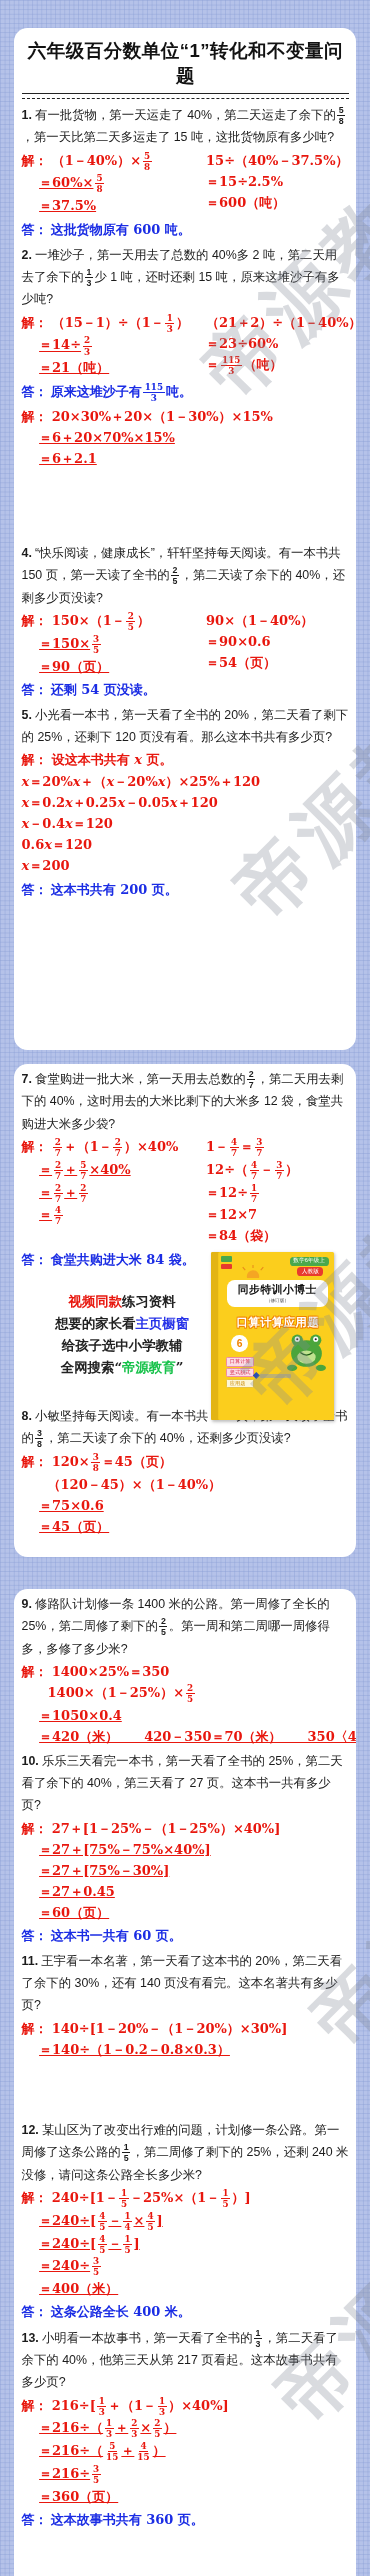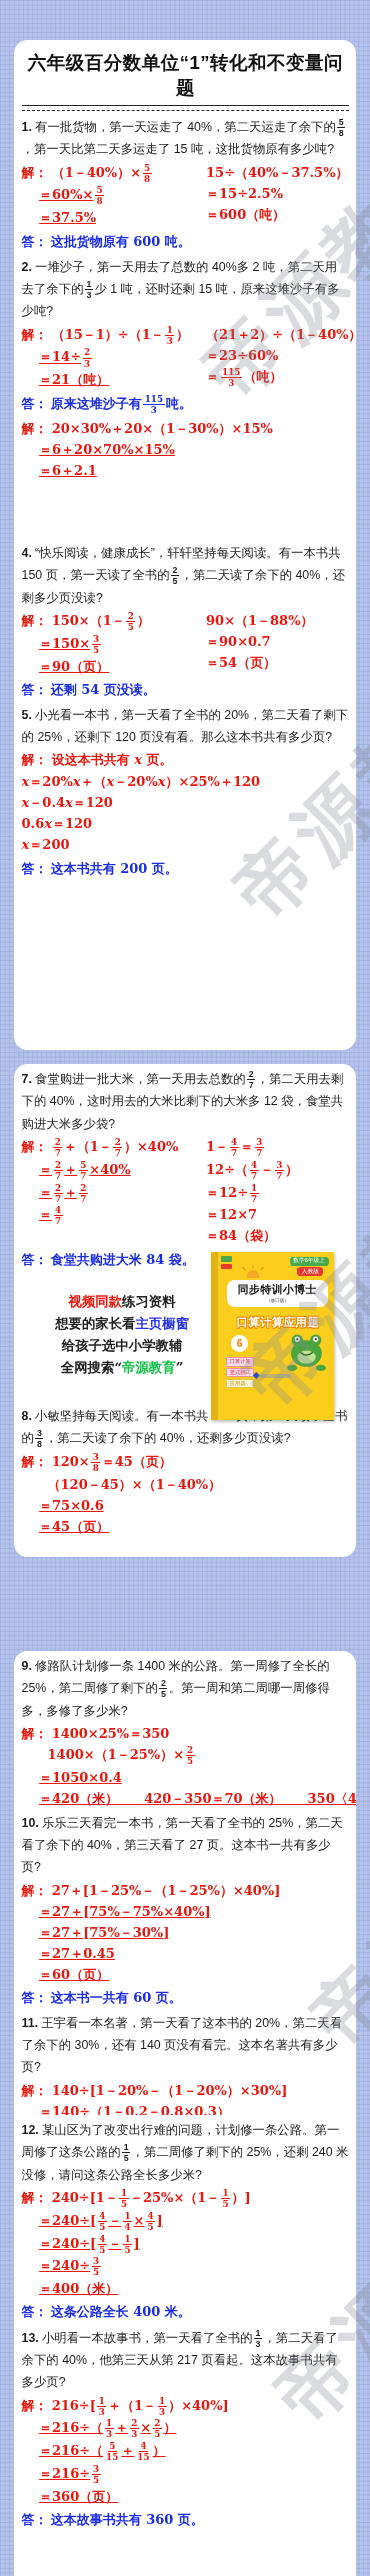--- a/index.html
+++ b/index.html
@@ -11,24 +11,24 @@
       linear-gradient(rgba(255,255,255,.75) 0.5px, transparent 0.5px),
       linear-gradient(90deg, rgba(255,255,255,.75) 0.5px, transparent 0.5px),
       linear-gradient(rgba(140,160,215,.45) 0.5px, transparent 0.5px),
       linear-gradient(90deg, rgba(140,160,215,.45) 0.5px, transparent 0.5px);
     background-size:23px 23px,23px 23px,4.6px 4.6px,4.6px 4.6px;
   }
   .card{
     position:absolute;left:14.4px;width:342px;background:#ffffff;
     border-radius:13.4px;padding:3.1px 7.2px;box-sizing:border-box;overflow:hidden;z-index:1;
   }
-  .card1{top:40px;height:577px;}
+  .card1{top:28px;height:577px;}
   .card2{top:538px;height:512px;}
   .card3{top:1064px;height:493px;}
-  .card4{top:1651px;height:592px;}
+  .card4{top:1589px;height:592px;}
   .card5{top:2115px;height:492px;}
 
   .title{
     font-size:18.5px;font-weight:800;color:#121212;text-align:center;
     letter-spacing:0.5px;margin:7.2px 0 5.2px;
   }
   .separator{border-top:1.5px solid #222;border-bottom:1.5px dashed #222;height:3.1px;margin:0 0 5.2px;}
 
   .problem{margin:1px 0 2.1px;}
   .stmt{font-size:12.4px;line-height:1.78;color:#1c1c1c;font-weight:500;}
@@ -207,35 +207,36 @@
                   <span class="fnum">2</span>
                   <span class="fden">5</span>
                 </span>）</div>
               <div class="sol-row cont-eq">＝150×<span class="frac">
                   <span class="fnum">3</span>
                   <span class="fden">5</span>
                 </span></div>
               <div class="sol-row cont-eq">＝90（页）</div>
             </div>
             <div class="sol-col">
-              <div class="sol-row">90×（1－88%）</div>
-              <div class="sol-row">＝90×0.7</div>
+              <div class="sol-row">90×（1－40%）</div>
+              <div class="sol-row">＝90×0.6</div>
               <div class="sol-row">＝54（页）</div>
             </div>
           </div>
         </div>
         <div class="ans"><span class="da">答：</span>还剩 54 页没读。</div>
       </div>
       <div class="problem">
         <div class="stmt"><b class="pnum">5.</b>小光看一本书，第一天看了全书的 20%，第二天看了剩下的 25%，还剩下 120 页没有看。那么这本书共有多少页?</div>
         <div class="sol">
           <div class="sol-row"><span class="jie">解：</span>设这本书共有 <i>x</i> 页。</div>
           <div class="sol-cols cols1">
             <div class="sol-col">
               <div class="sol-row eq"><i>x</i>＝20%<i>x</i>＋（<i>x</i>－20%<i>x</i>）×25%＋120</div>
+              <div class="sol-row eq"><i>x</i>＝0.2<i>x</i>＋0.25<i>x</i>－0.05<i>x</i>＋120</div>
               <div class="sol-row eq"><i>x</i>－0.4<i>x</i>＝120</div>
               <div class="sol-row eq">0.6<i>x</i>＝120</div>
               <div class="sol-row eq"><i>x</i>＝200</div>
             </div>
           </div>
         </div>
         <div class="ans"><span class="da">答：</span>这本书共有 200 页。</div>
       </div>
     </div>
 </div>

